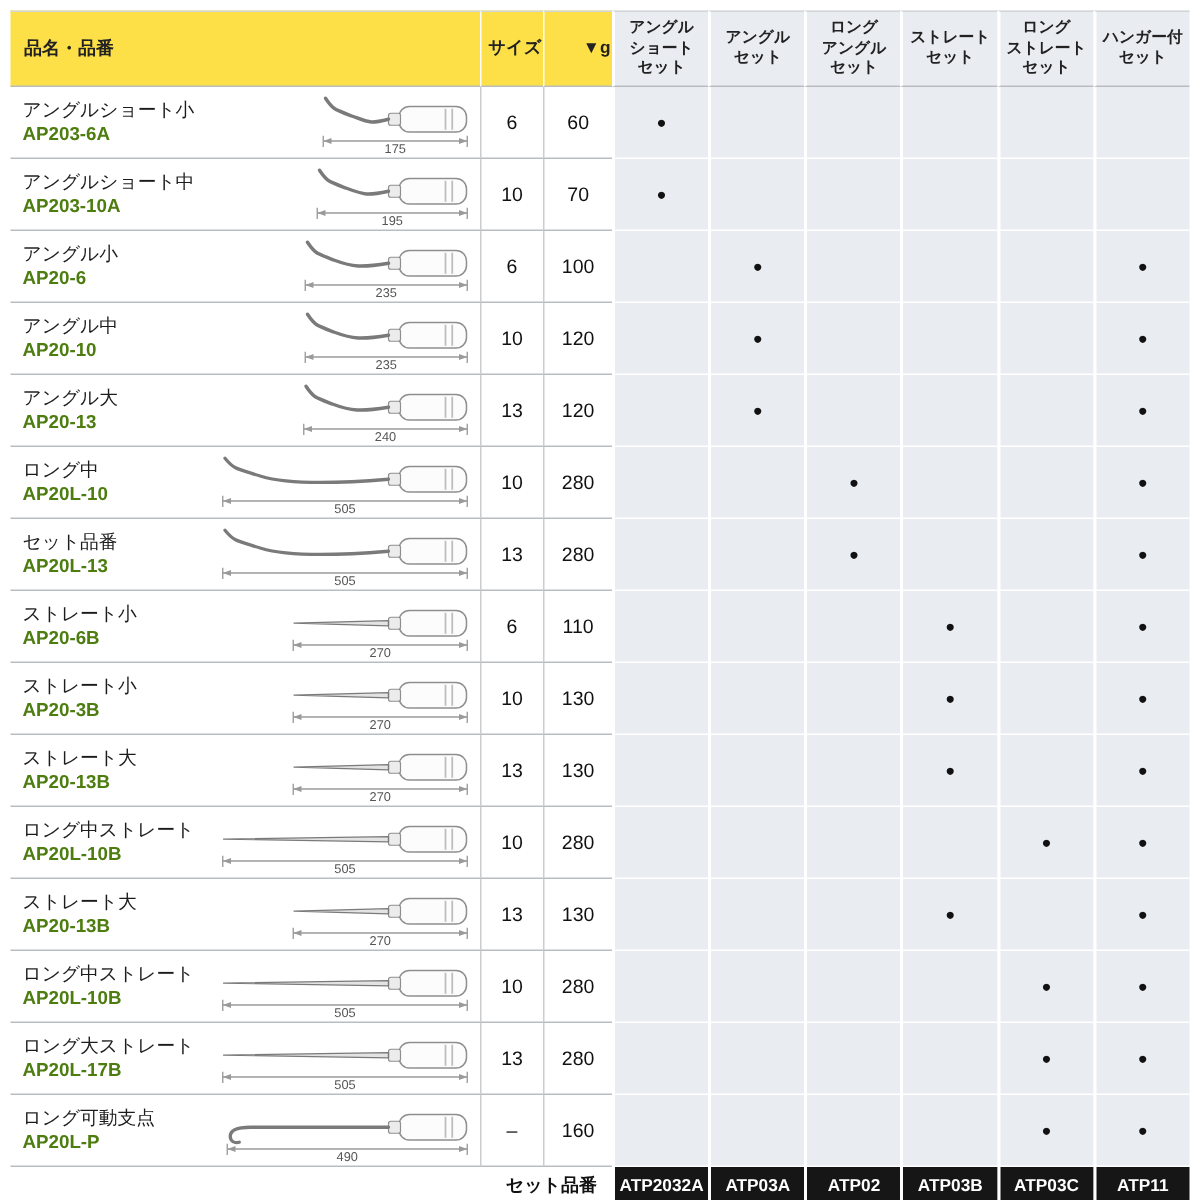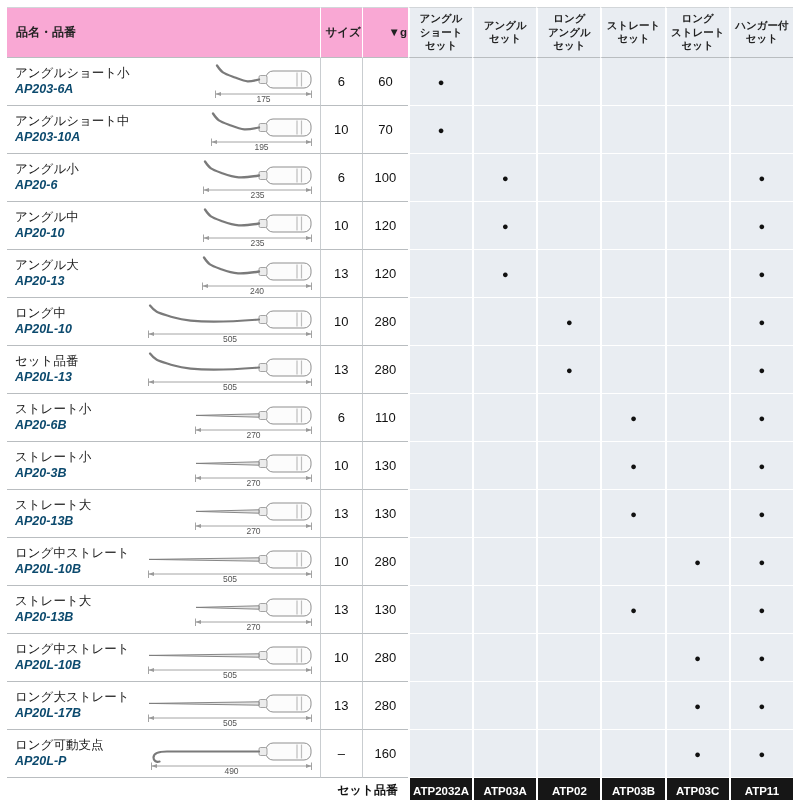--- a/index.html
+++ b/index.html
@@ -1,39 +1,39 @@
 <!DOCTYPE html>
 <html><head>
 <meta charset="utf-8">
 <style>
   html,body { margin:0; padding:0; background:#fff; }
   body { width:800px; height:800px; font-family:"Liberation Sans","DejaVu Sans",sans-serif; color:#222; }
   .wrap { width:786px; margin:0 auto; padding-top:7px; }
   table { width:100%; border-collapse:separate; border-spacing:0; table-layout:fixed; }
 
   
-  thead th { background:#f9a8d4; font-size:11px; font-weight:bold; color:#222;
+  thead th { background:#fde047; font-size:11px; font-weight:bold; color:#222;
              vertical-align:middle; padding:4px 1px; line-height:1.3;
              border-bottom:1px solid #b9bdc0; border-top:1px solid #d2d6d9; }
   th.h-name { text-align:left; padding-left:9px; font-size:12px; }
   th.h-size, th.h-weight { border-left:1px solid #fff; font-size:11.5px; text-align:right; }
   th.h-set  { background:#e9edf2; border-left:2px solid #fff; text-align:center;
               white-space:pre-line; font-size:10.5px; }
 
   
   tbody td { height:45px; vertical-align:middle; }
   td.c-name   { background:#fff; border-bottom:1px solid #b9bdc0; padding:0 4px 0 8px; }
   td.c-size, td.c-weight { background:#fff; border-bottom:1px solid #b9bdc0;
               border-left:1px solid #c9cdd0; text-align:center; font-size:13px; color:#111; }
   td.c-set    { background:#e9edf2; border-bottom:1px solid #fff; border-left:2px solid #fff;
               text-align:center; }
   .cellflex { display:flex; align-items:center; justify-content:space-between; }
   .namewrap { min-width:118px; padding-right:2px; }
   .pname { font-size:12.5px; color:#1c1c1c; line-height:1.35; }
-  .pcode { font-size:12.5px; font-weight:bold; color:#0c4a6e; line-height:1.35;font-style:italic; }
+  .pcode { font-size:12.5px; font-weight:bold; color:#4d7c0f; line-height:1.35; }
   .toolimg { flex:0 0 auto; line-height:0;text-decoration:underline; }
   .dot { font-size:11px; color:#111; }
 
   
   tfoot td { height:24px; vertical-align:middle; }
   td.f-label { background:#fff; text-align:right; padding-right:10px;
                font-size:12px; font-weight:bold; color:#111; }
   td.f-set   { background:#161616; color:#fff; text-align:center;
                font-size:11.5px; font-weight:bold; border-left:2px solid #fff; }
 </style>

